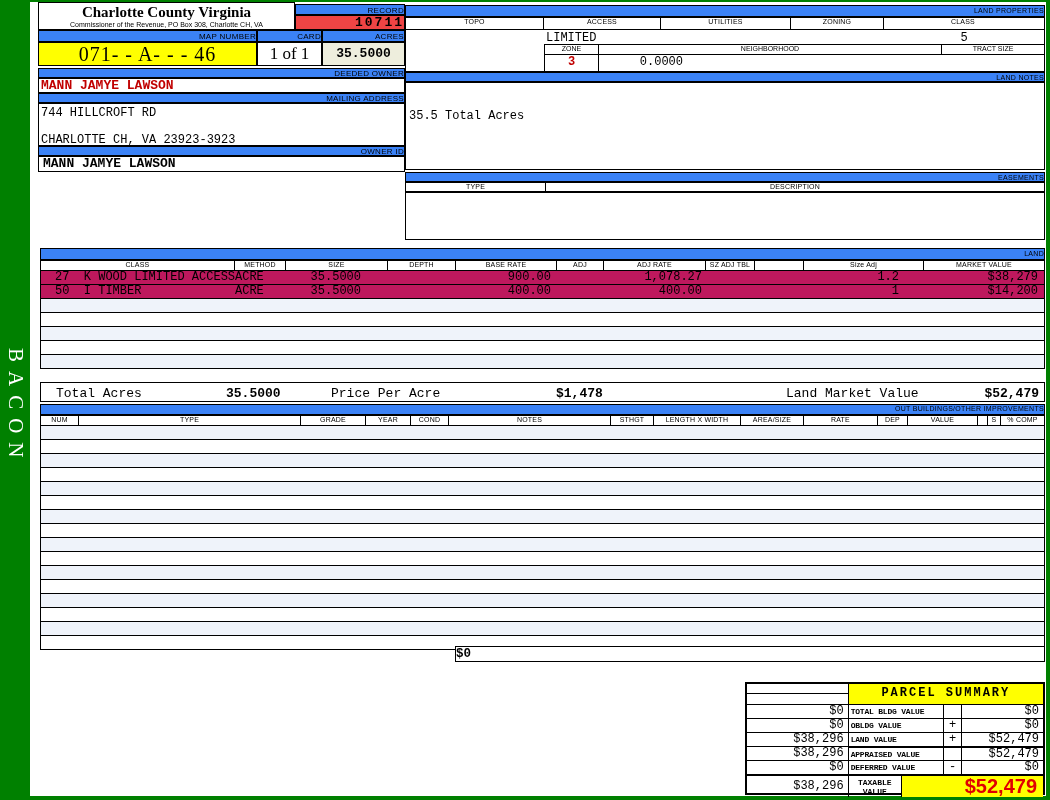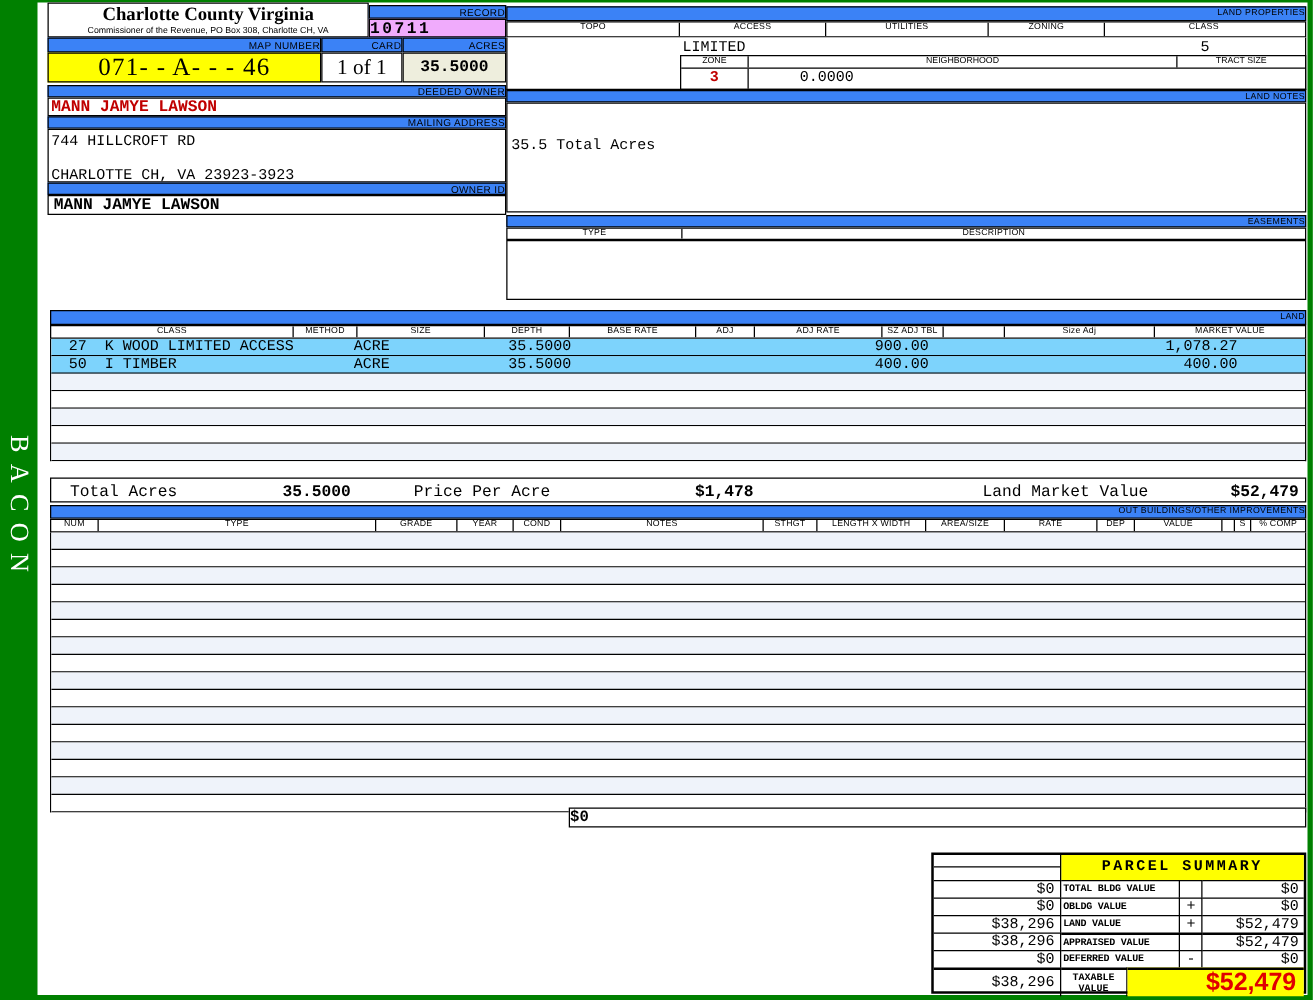--- a/index.html
+++ b/index.html
@@ -11,21 +11,21 @@
   .serif{font-family:"Liberation Serif","DejaVu Serif",serif;}
   .bar{background:#3b82f6;border:1px solid #000;font-size:7px;line-height:9px;text-align:right;
        letter-spacing:.3px;overflow:hidden;}
   .bar8{font-size:8px;line-height:11px;}
   .box{border:1px solid #000;background:#fff;overflow:hidden;}
   .hdr{display:flex;border:1px solid #000;background:#fff;overflow:hidden;}
   .hdr>div{flex:0 0 auto;box-sizing:border-box;border-right:1px solid #000;font-size:7px;
            line-height:8px;text-align:center;letter-spacing:.2px;overflow:hidden;}
   .hdr>div:last-child{border-right:none;}
   .tbody{border-left:1px solid #000;border-right:1px solid #000;box-sizing:border-box;overflow:hidden;}
-  .drow{display:flex;height:14px;border-bottom:1px solid #000;background:#7dd3fc;box-sizing:border-box;overflow:hidden;gap:48px;}
+  .drow{display:flex;height:14px;border-bottom:1px solid #000;background:#be185d;box-sizing:border-box;overflow:hidden;}
   .drow>div{flex:0 0 auto;box-sizing:border-box;font:12px "Liberation Mono","DejaVu Sans Mono",monospace;
             line-height:13px;white-space:pre;overflow:hidden;}
   .r{text-align:right;}
   .stripe-row{height:14px;border-bottom:1px solid #000;background:#fff;box-sizing:border-box;}
   .stripe-row.lt{background:#EFF3FA;}
   .red{color:#C00000;}
   .b{font-weight:bold;}
   
   #ps{border:2px solid #000;background:#fff;}
   .ps-row{display:flex;}
@@ -48,21 +48,21 @@
   <div class="c white-area" style="left:30px;top:2px;width:1016px;height:794px;"></div>
 
   <div class="c sidebar-vert" style="left:3px;top:348px;height:170px;">BACON</div>
 
   <div class="c box" style="left:38px;top:2px;width:257px;height:28px;">
     <div class="serif b" style="font-size:15px;line-height:17px;text-align:center;margin-top:1px;">Charlotte County Virginia</div>
     <div style="font-size:7px;line-height:8px;text-align:center;">Commissioner of the Revenue, PO Box 308, Charlotte CH, VA</div>
   </div>
 
   <div class="c bar bar8" style="left:295px;top:4px;width:110px;height:11px;">RECORD</div>
-  <div class="c box mono b" style="left:295px;top:15px;width:110px;height:15px;background:#f0abfc;text-align:left;font-size:13px;line-height:13px;letter-spacing:2px;">10711</div>
+  <div class="c box mono b" style="left:295px;top:15px;width:110px;height:15px;background:#ef4444;text-align:right;font-size:13px;line-height:13px;letter-spacing:2px;">10711</div>
 
   <div class="c bar bar8" style="left:38px;top:30px;width:219px;height:12px;">MAP NUMBER</div>
   <div class="c bar bar8" style="left:257px;top:30px;width:65px;height:12px;">CARD</div>
   <div class="c bar bar8" style="left:322px;top:30px;width:83px;height:12px;">ACRES</div>
 
   <div class="c box serif" style="left:38px;top:42px;width:219px;height:24px;background:#FFFF00;font-size:20px;line-height:22px;text-align:center;letter-spacing:1px;white-space:pre;">071- - A- - - 46</div>
   <div class="c box serif" style="left:257px;top:42px;width:65px;height:24px;background:#ffffff;font-size:17px;line-height:22px;text-align:center;">1 of 1</div>
   <div class="c box mono b" style="left:322px;top:42px;width:83px;height:24px;background:#EEEEDD;font-size:13px;line-height:22px;text-align:center;">35.5000</div>
 
   <div class="c bar bar8" style="left:38px;top:68px;width:367px;height:10px;line-height:9px;">DEEDED OWNER</div>

